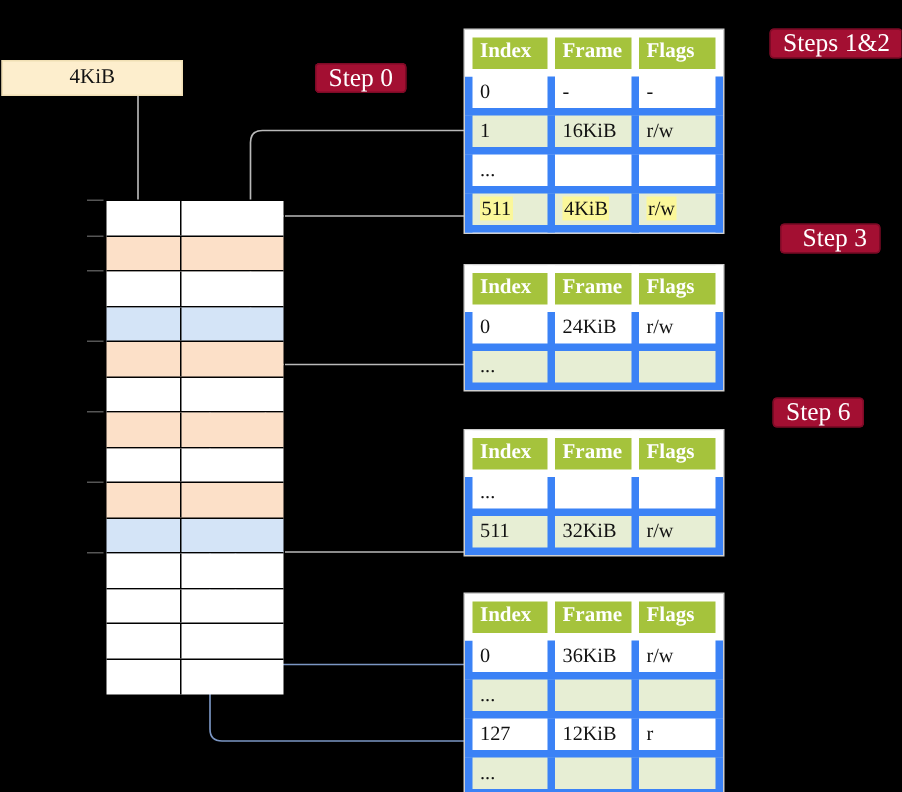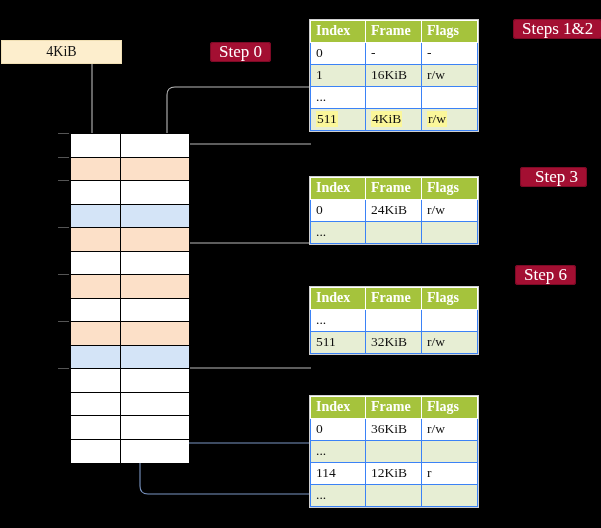--- a/index.html
+++ b/index.html
@@ -28,21 +28,21 @@
   .mrow:last-child{border-bottom:none;}
   .mrow.orange{background:#fce0c8;}
   .mrow.blue{background:#d4e4f7;}
   .mdiv{position:absolute;left:49px;top:0;bottom:0;width:1px;background:#000;}
   .mtick{position:absolute;width:11px;height:1px;background:#555;left:58px;}
 
   
   .ptable{position:absolute;border-collapse:collapse;
           background:#fff;font-size:13.5px;color:#111;
           box-shadow:0 0 0 1px #cfcfcf;}
-  .ptable td,.ptable th{border:1px solid #3b82f6;padding:2px 4px 3px 5px;
+  .ptable td,.ptable th{border:5px solid #3b82f6;padding:2px 4px 3px 5px;
           height:19px;box-sizing:border-box;text-align:left;font-weight:normal;}
   .ptable th{background:#a5c33c;color:#fff;font-weight:bold;border-color:#fff;
           font-size:14px;}
   .ptable tr.alt td{background:#e7eed4;}
   .ptable td.c0{width:55px;}
   .ptable td.c1{width:56px;}
   .ptable td.c2{width:56px;}
   .ptable th.c0{width:55px;}
   .ptable th.c1{width:56px;}
   .ptable th.c2{width:56px;margin-top:25px;}
@@ -91,21 +91,21 @@
       <path d="M311,494 L148,494 q-8,0 -8,-8 L140,222" marker-end="url(#ablue)"></path>
     </g>
   </svg>
 
   <div class="srcbox" style="left:1px;top:40px;width:119px;height:22px;">
     <span>4KiB</span>
   </div>
 
   <div class="badge" style="left:188px;top:42px;margin-left:22px;">Step 0</div>
   <div class="badge" style="left:513px;top:19px;">Steps 1&amp;2</div>
-  <div class="badge" style="left:520px;top:167px;padding-left:15px;">Step 3</div>
+  <div class="badge" style="left:520px;top:149px;padding-left:15px;">Step 3</div>
   <div class="badge" style="left:515px;top:265px;">Step 6</div>
 
   <div id="memcol">
     <div class="mdiv"></div>
   <div class="mrow">
         <div class="mdiv"></div>
       </div>
       <div class="mrow orange">
         <div class="mdiv"></div>
       </div>
@@ -236,21 +236,21 @@
           <td class="c0">0</td>
           <td class="c1">36KiB</td>
           <td class="c2">r/w</td>
         </tr>
         <tr class="alt">
           <td class="c0">...</td>
           <td class="c1"></td>
           <td class="c2"></td>
         </tr>
         <tr>
-          <td class="c0">114</td>
+          <td class="c0">127</td>
           <td class="c1">12KiB</td>
           <td class="c2">r</td>
         </tr>
         <tr class="alt">
           <td class="c0">...</td>
           <td class="c1"></td>
           <td class="c2"></td>
         </tr>
       </tbody>
     </table>

